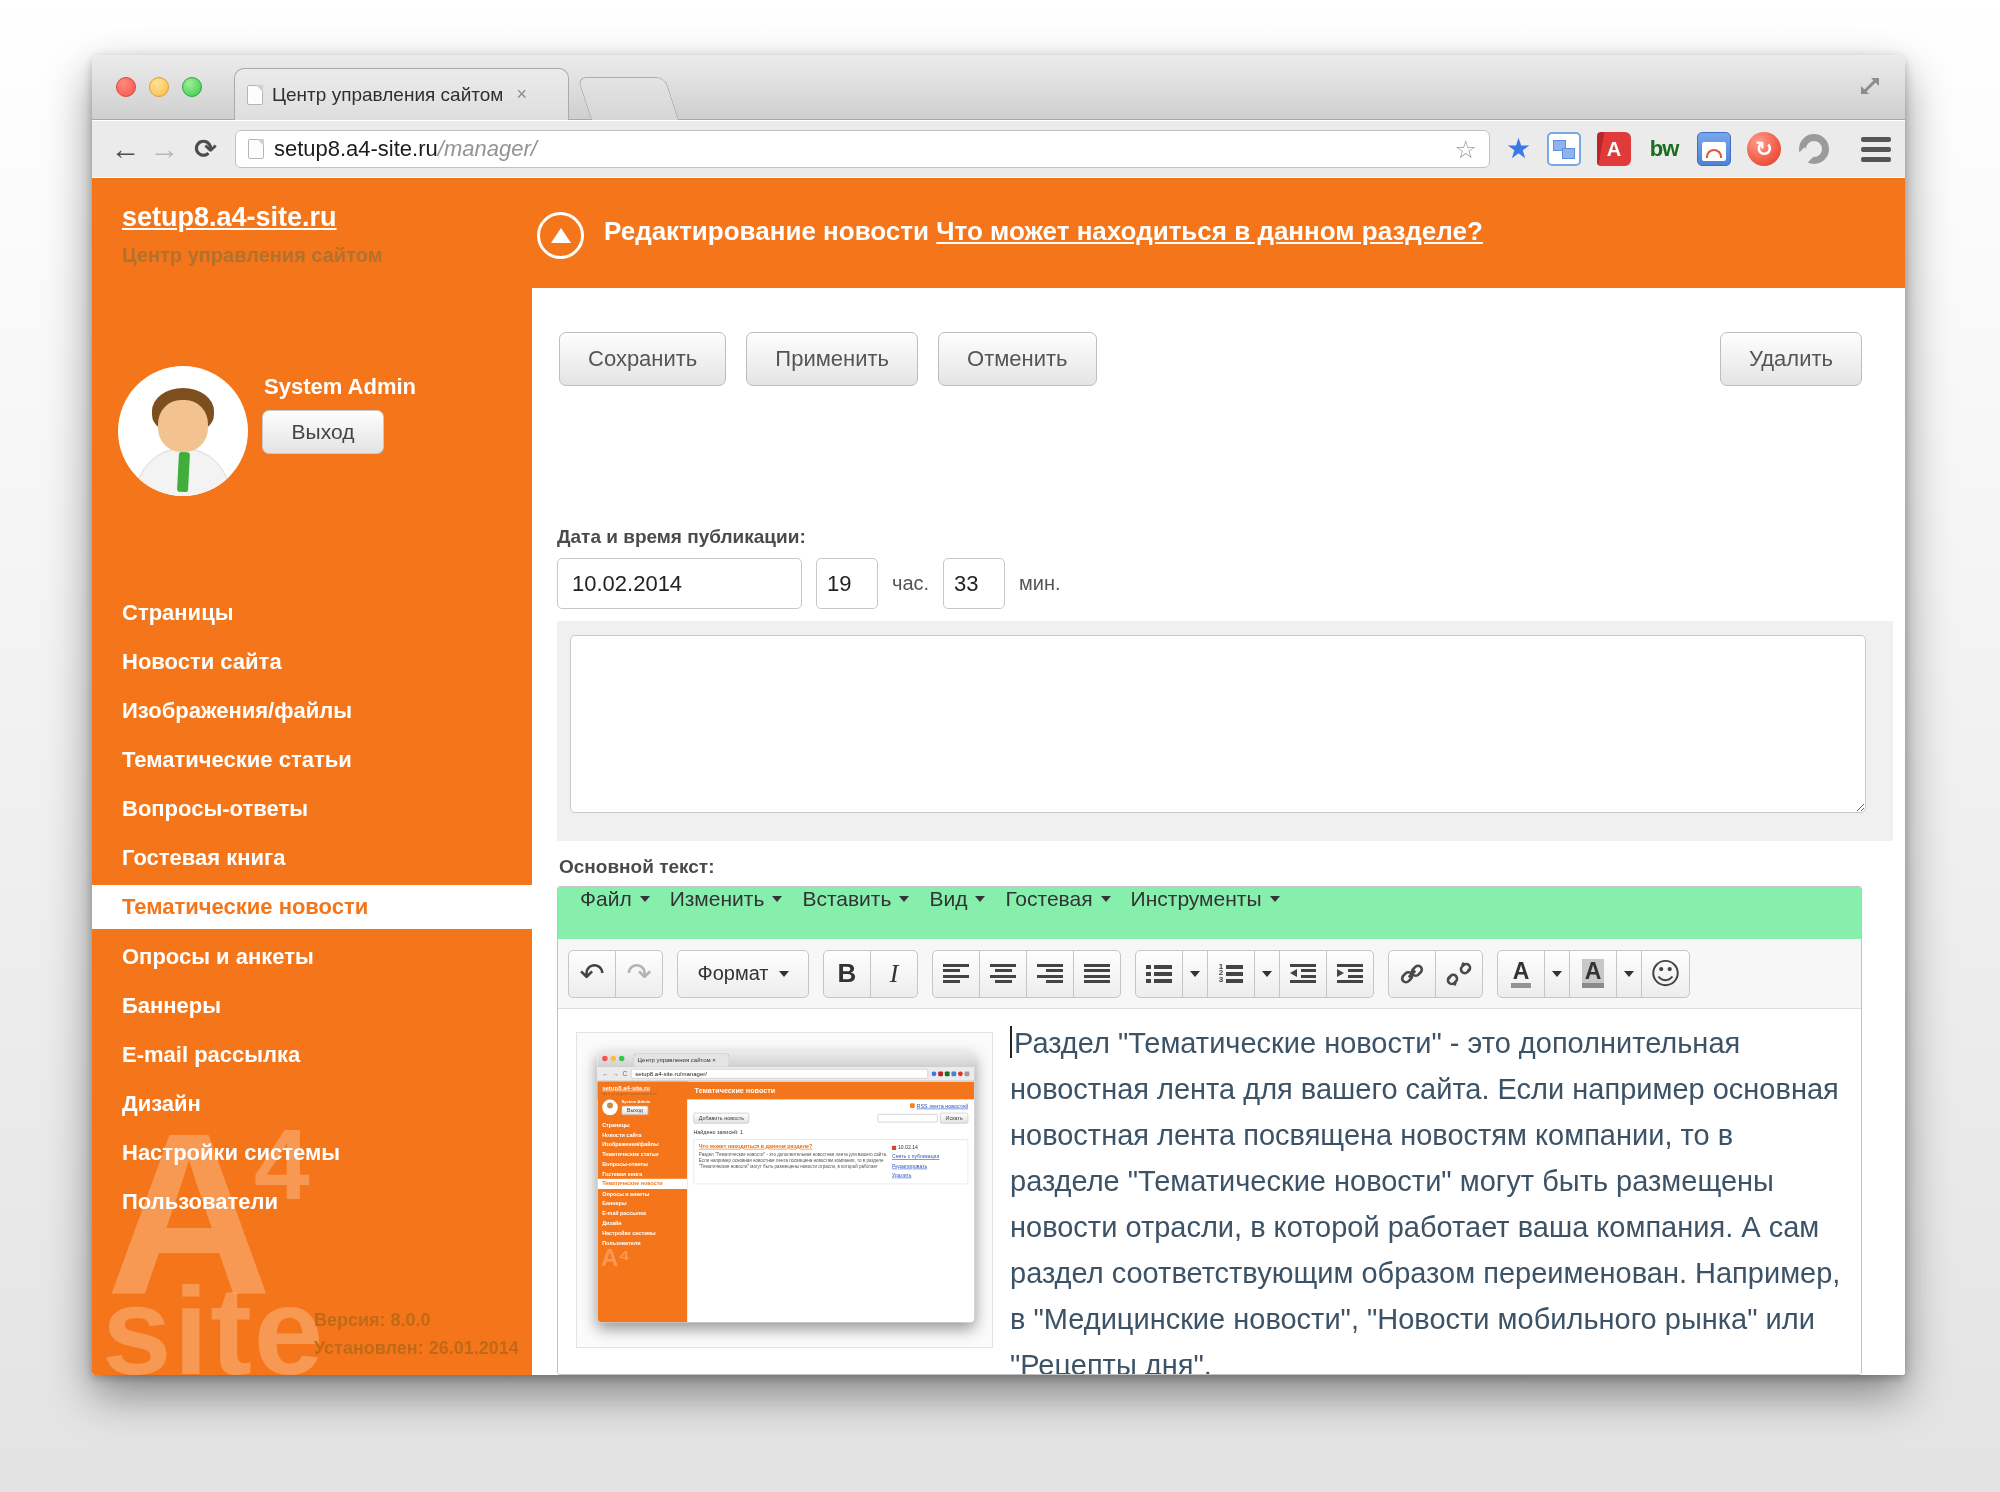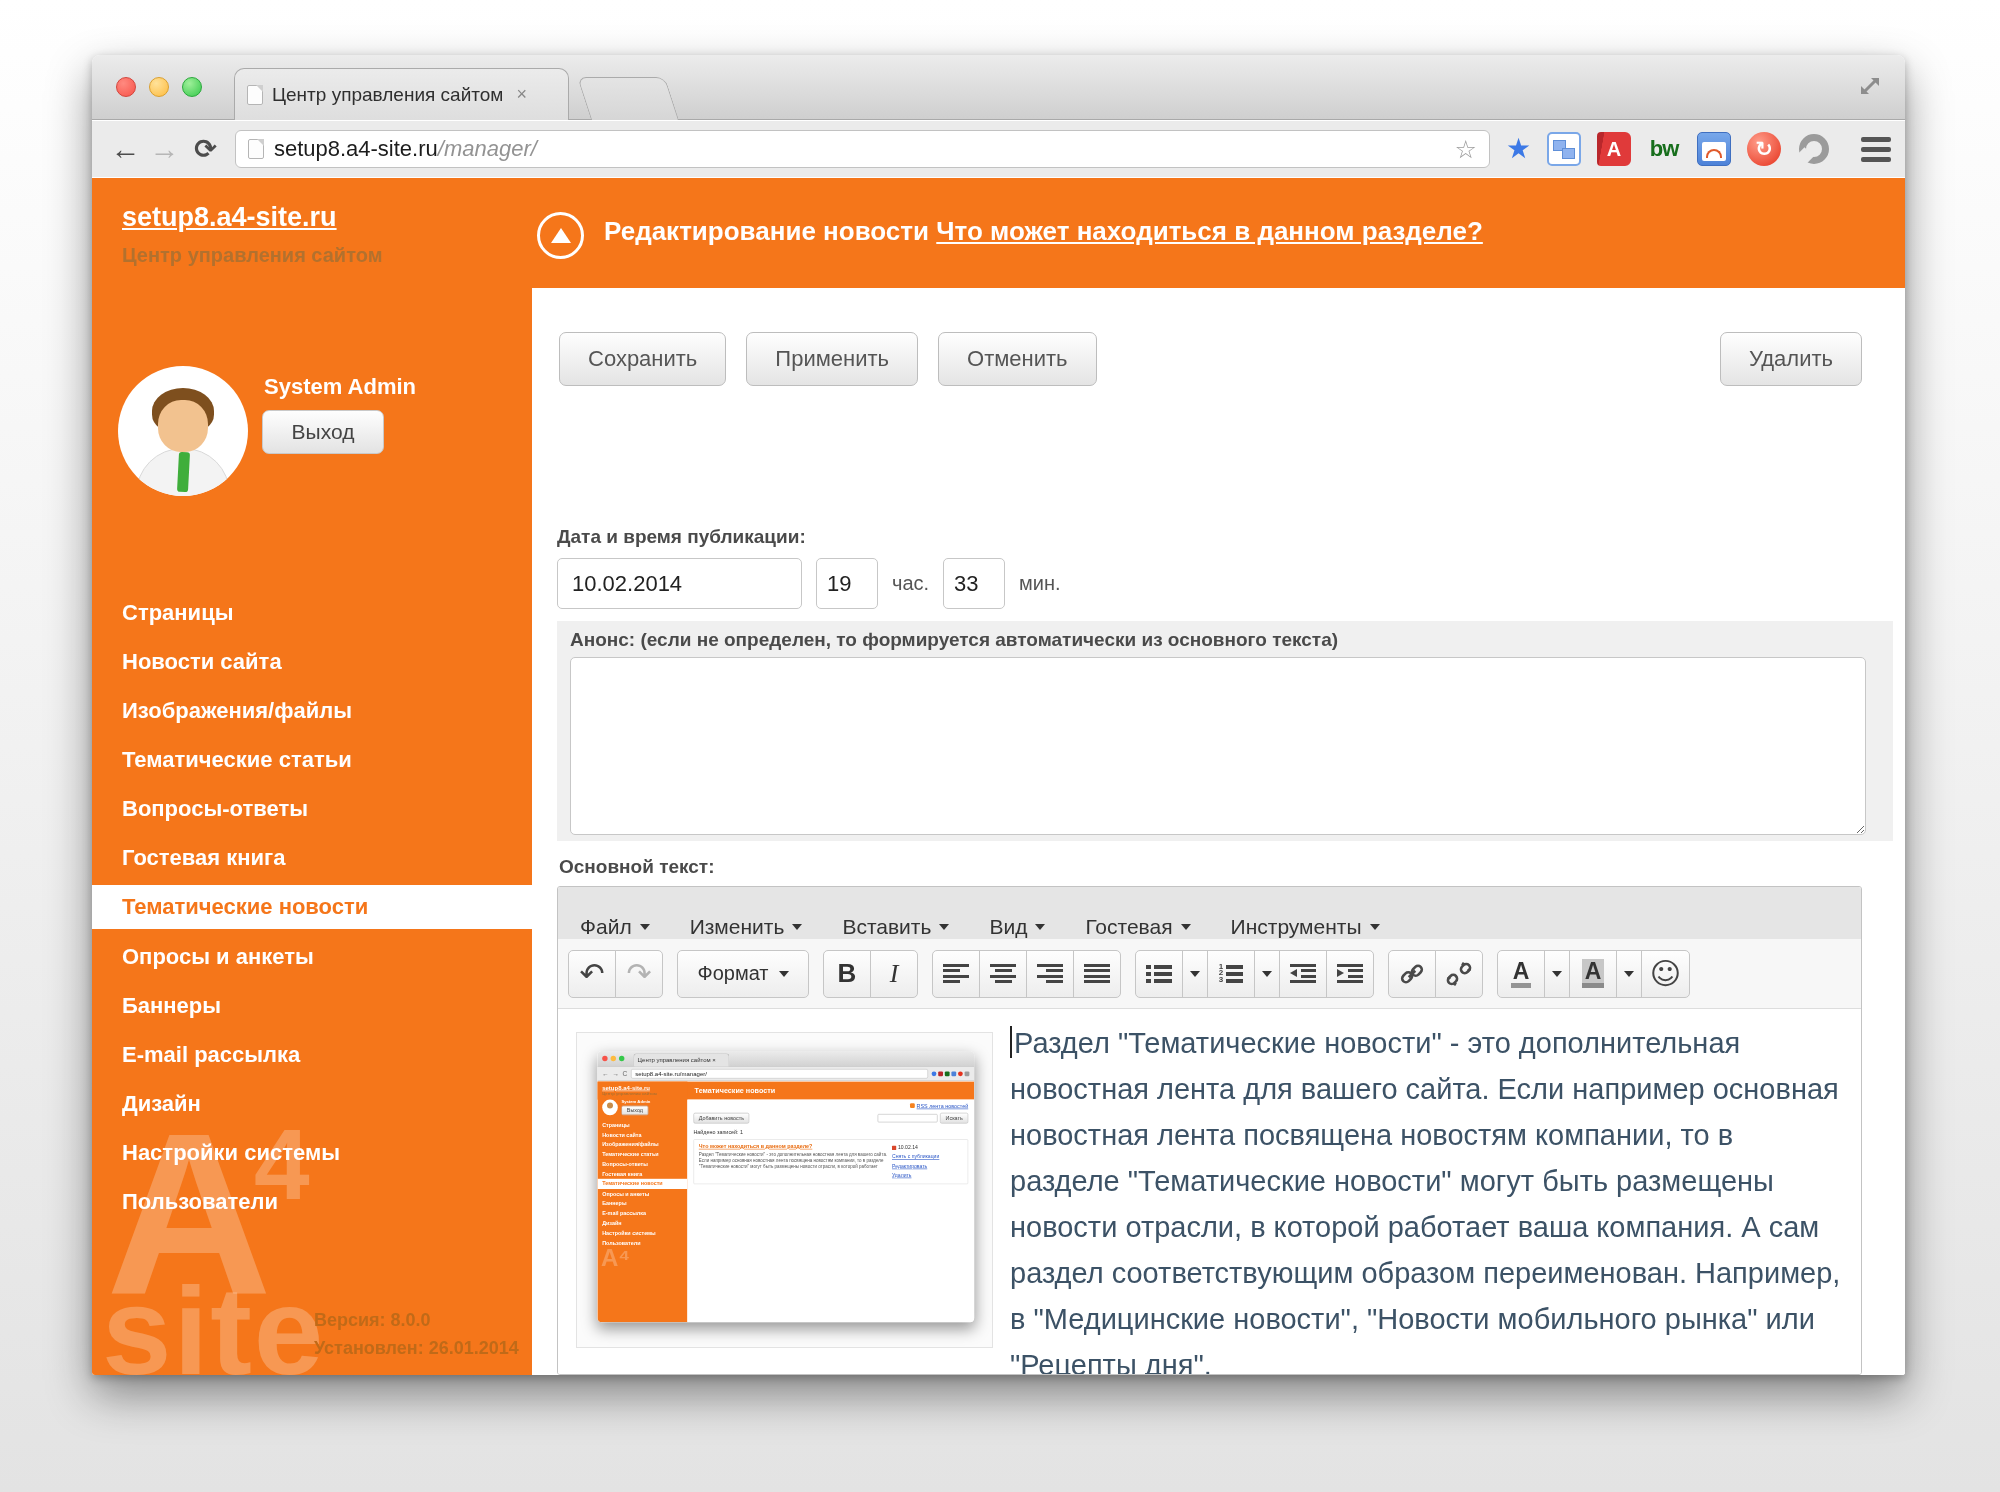--- a/index.html
+++ b/index.html
@@ -114,21 +114,21 @@
   .inp.small{width:62px;padding:0 10px;}
   .unit{font-size:20px;color:#555;}
   .band.annonce-band{top:333px;height:220px;padding:8px 13px;}
   .annonce-area{display:block;width:98.9%;height:178px;margin-top:6px;border:1px solid #c7c7c7;border-radius:5px;
     background:#fff;resize:vertical;font-family:inherit;font-size:20px;padding:8px;}
   .body-label{position:absolute;left:27px;top:568px;}
 
   
   .editor{position:absolute;left:25px;top:598px;right:43px;bottom:0;border:1px solid #c3c3c3;border-radius:3px;
     overflow:hidden;background:#fff;}
-  .menubar{height:52px;display:flex;align-items:flex-end;gap:40px;padding:0 22px;background:#e5e5e5;}
+  .menubar{height:52px;display:flex;align-items:flex-start;gap:20px;padding:0 22px;background:#86efac;}
   .menu-item{display:flex;align-items:center;gap:8px;font-size:21px;color:#333;}
   .caret{width:0;height:0;border-left:5px solid transparent;border-right:5px solid transparent;border-top:6px solid #333;}
   .toolbar{height:70px;display:flex;align-items:center;gap:14px;padding:0 10px;background:#f7f7f7;border-bottom:1px solid #ddd;}
   .tgroup{display:flex;}
   .tbtn{min-width:48px;height:48px;border:1px solid #c6c6c6;background:linear-gradient(#fefefe,#ededed);
     display:flex;align-items:center;justify-content:center;margin-left:-1px;padding:0 8px;}
   .tgroup .tbtn:first-child{border-radius:5px 0 0 5px;margin-left:0;}
   .tgroup .tbtn:last-child{border-radius:0 5px 5px 0;}
   .tgroup .tbtn:only-child{border-radius:5px;}
   .tbtn.narrow{min-width:26px;padding:0 3px;}
@@ -336,21 +336,20 @@
         <div class="date-inputs">
           <input class="inp date" value="10.02.2014" style="">
           <input class="inp small" value="19" style="">
           <span class="unit">час.</span>
           <input class="inp small" value="33" style="">
           <span class="unit">мин.</span>
         </div>
       </div>
 
       <div class="band annonce-band">
-        <div class="field-label">Анонс: (если не определен, то формируется автоматически из основного текста)</div>
         <textarea class="annonce-area" style=""></textarea>
       </div>
 
       <div class="field-label body-label">Основной текст:</div>
 
       <div class="editor">
         <div class="menubar">
           <div class="menu-item">
               <span>Файл</span>
               <i class="caret"></i>

